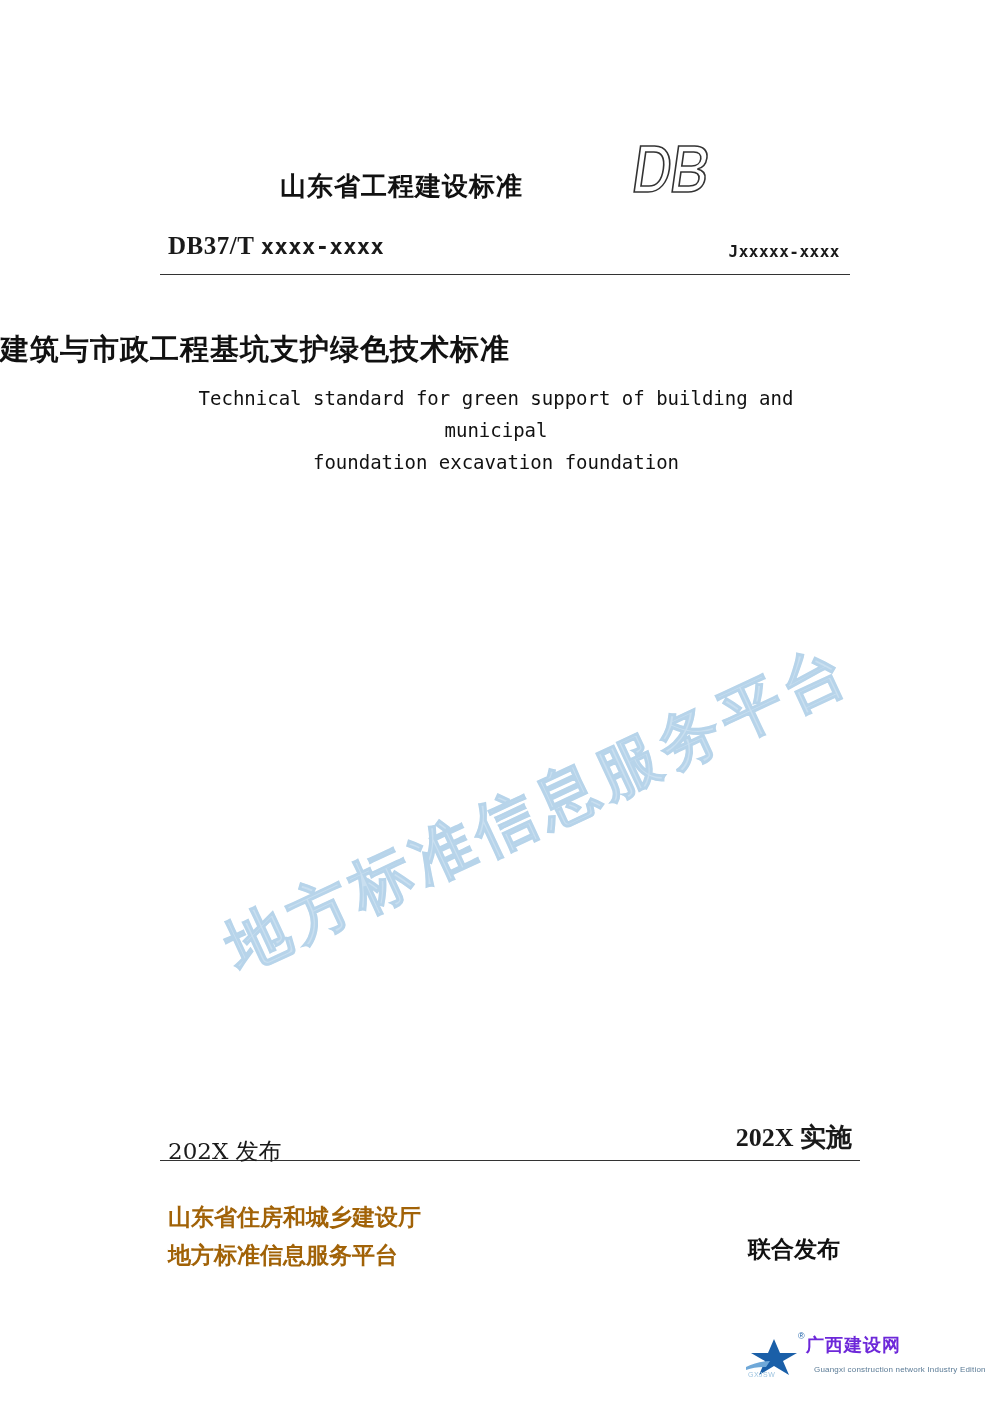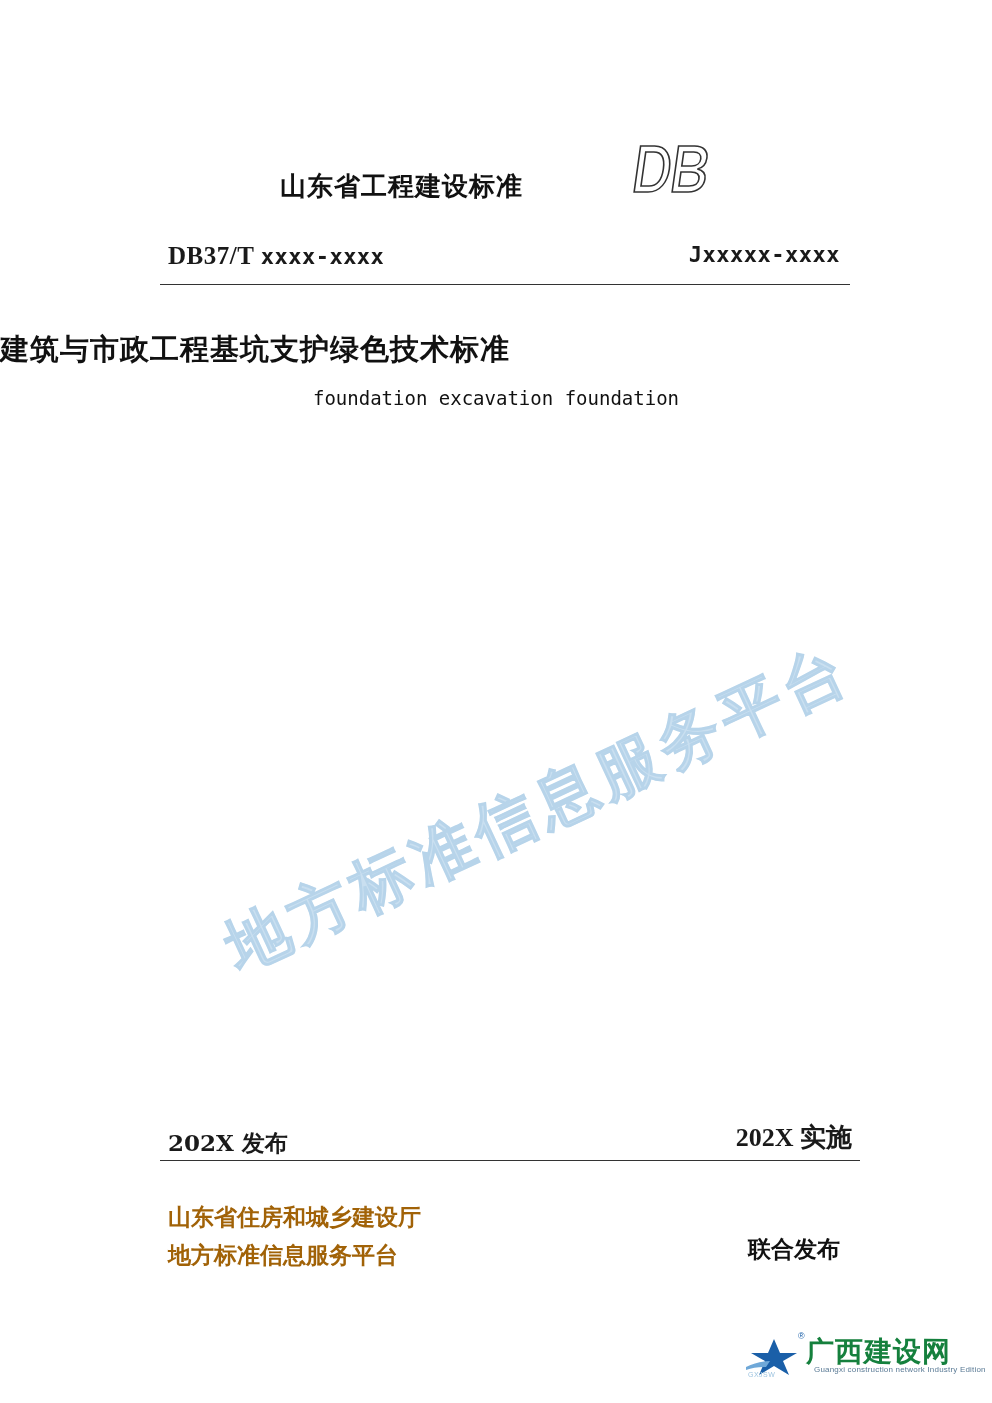--- a/index.html
+++ b/index.html
@@ -51,42 +51,41 @@
   .db-logo svg { display: block; }
 
   
   .code-line {
     position: absolute;
     left: 160px;
     top: 232px;
     width: 690px;
     height: 42px;
     border-bottom: 1.6px solid #333;
-    margin-top: 10px;
   }
   .code-left {
     position: absolute;
     left: 8px;
     top: 0;
     font-family: "Liberation Serif", serif;
     font-size: 25px;
     font-weight: bold;
     letter-spacing: 0.5px;
   }
   .code-left .mono {
     font-family: "DejaVu Sans Mono", monospace;
     font-size: 22px;
     font-weight: bold;
   }
   .code-right {
     position: absolute;
     right: 10px;
-    top: 0;
+    top: 10px;
     font-family: "DejaVu Sans Mono", monospace;
-    font-size: 22px;
+    font-size: 16px;
     font-weight: bold;
     letter-spacing: 0.5px;
   }
 
   
   .title-cn {
     position: absolute;
     left: 0;
     top: 330px;
     width: 992px;
@@ -139,24 +138,24 @@
     position: absolute;
     left: 160px;
     top: 1120px;
     width: 700px;
     height: 40px;
     border-bottom: 1.6px solid #333;
   }
   .publish-left {
     position: absolute;
     left: 8px;
-    top: 8px;
+    top: 16px;
     font-family: "DejaVu Serif", serif;
     font-size: 23px;
-    font-weight: bold;
+    font-weight: normal;
   }
   .publish-right {
     position: absolute;
     right: 8px;
     top: 0;
     font-family: Liberation Serif, serif;
     font-size: 26px;
     font-weight: bold;
   }
 
@@ -194,23 +193,23 @@
     left: 0;
     top: 6px;
     width: 58px;
     height: 40px;
   }
   .corner-title {
     position: absolute;
     left: 62px;
     top: 2px;
     font-family: "DejaVu Serif", serif;
-    font-size: 28px;
-    font-weight: bold;
-    color: #15803d;
+    font-size: 18px;
+    font-weight: bold;
+    color: #6d28d9;
     letter-spacing: 1px;
   }
   .corner-sub {
     position: absolute;
     left: 62px;
     top: 34px;
     font-family: "Liberation Sans", sans-serif;
     font-size: 8px;
     color: #5a7a95;
     letter-spacing: 0.2px;
@@ -260,20 +259,21 @@
   <div class="code-line">
     <div class="code-left">
       <span>DB37/T</span>
       <span class="mono">xxxx-xxxx</span>
     </div>
     <div class="code-right">Jxxxxx-xxxx</div>
   </div>
 
   <div class="title-cn">建筑与市政工程基坑支护绿色技术标准</div>
   <div class="title-en">
+    <div>Technical standard for green support of building and municipal</div>
     <div>foundation excavation foundation</div>
   </div>
 
   <div class="watermark">
     <div class="wm-text">地方标准信息服务平台</div>
   </div>
 
   <div class="publish-line">
     <div class="publish-left">202X 发布</div>
     <div class="publish-right">202X 实施</div>

